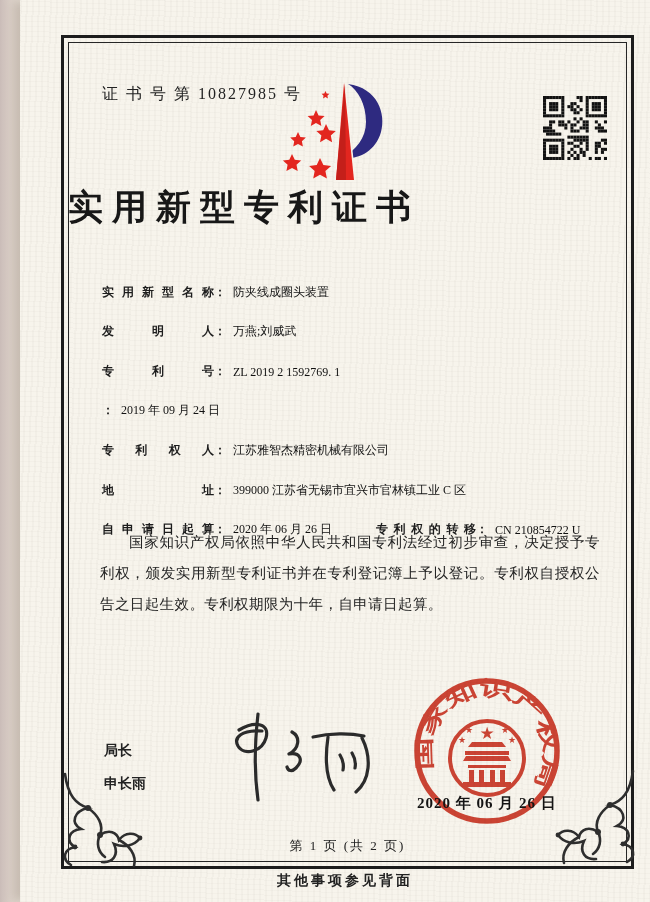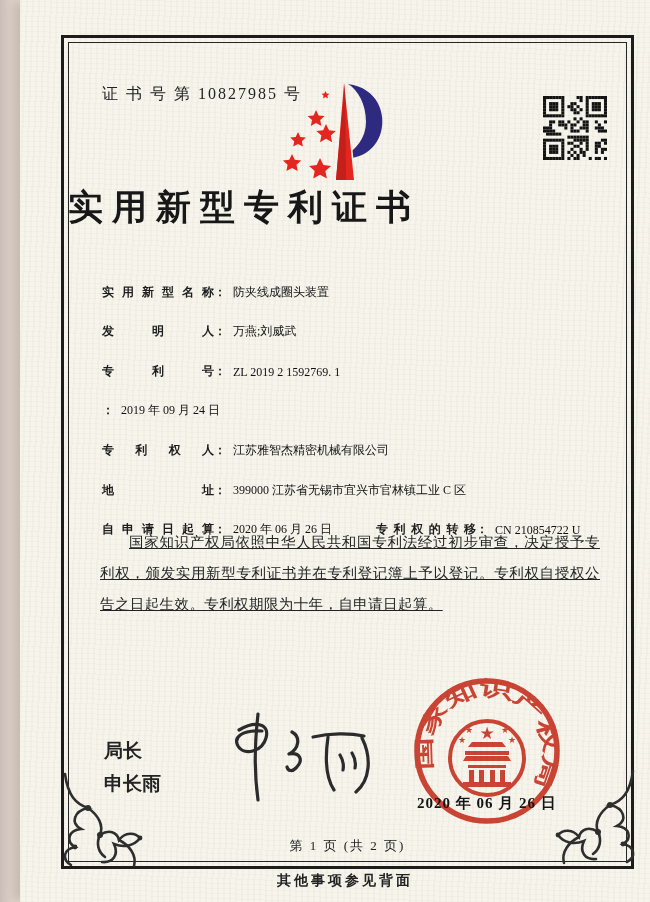--- a/index.html
+++ b/index.html
@@ -27,22 +27,22 @@
   .title { position:absolute; left:48px; top:184px; width:559px; text-align:left;
     font-size:35px; font-weight:bold; letter-spacing:9px; color:#171717; }
   .rows { position:absolute; left:82px; top:261px; width:505px; }
   .row { height:39.6px; display:flex; align-items:flex-end; font-size:12px; white-space:nowrap; }
   .lbl { display:inline-block; width:112px; font-weight:bold; text-align:justify; text-align-last:justify; color:#1d1d1d; }
   .lbl2 { margin-left:44px; width:100px; }
   .colon { font-weight:bold; }
   .val { margin-left:7px; color:#111; }
   .paras { position:absolute; left:80px; top:527px; width:500px;
     font-size:14.5px; line-height:30.8px; text-align:justify; color:#232323; letter-spacing:.4px; }
-  .paras p { text-indent:2em;text-decoration:underline; }
-  .signer { position:absolute; left:84px; top:734px; font-size:19px; font-weight:bold; line-height:33px; color:#232323; }
+  .paras p { text-indent:2em; }
+  .signer { position:absolute; left:84px; top:734px; font-size:14px; font-weight:bold; line-height:33px; color:#232323; }
   .signature-svg { position:absolute; left:192px; top:700px; }
   .seal { position:absolute; left:391px; top:675px; mix-blend-mode:multiply; opacity:.93; }
   .seal-date { position:absolute; left:397px; top:794px; font-size:15px; font-weight:bold; letter-spacing:1px; color:#141414; }
   .page-no { position:absolute; left:48px; top:837px; width:559px; text-align:center; font-size:13px; letter-spacing:2px; color:#222; }
   .back-note { position:absolute; left:0; top:872px; width:650px; text-align:center; font-size:14px; font-weight:bold; letter-spacing:3px; color:#222; }
   .flourish { position:absolute; }
   .flourish.br { left:520px; top:765px; }
   .flourish.bl { left:38px; top:768px; transform:scaleX(-1); }
 </style>
 </head>

